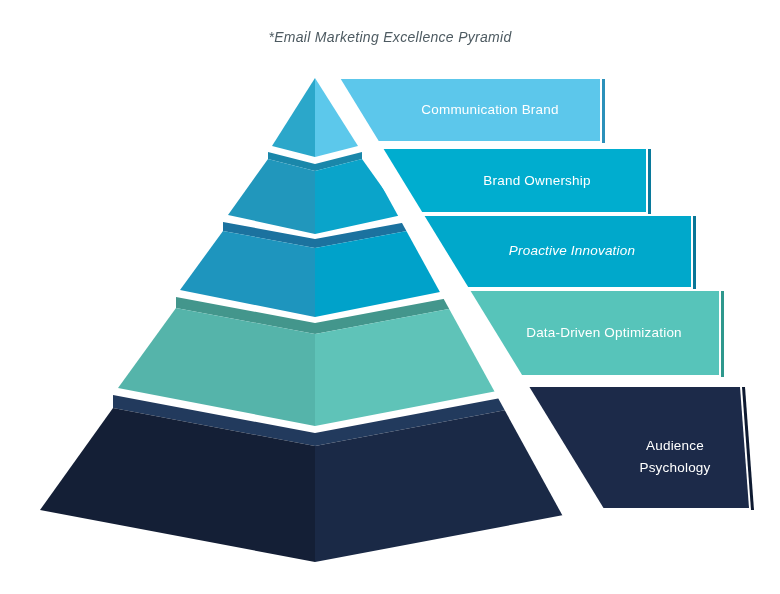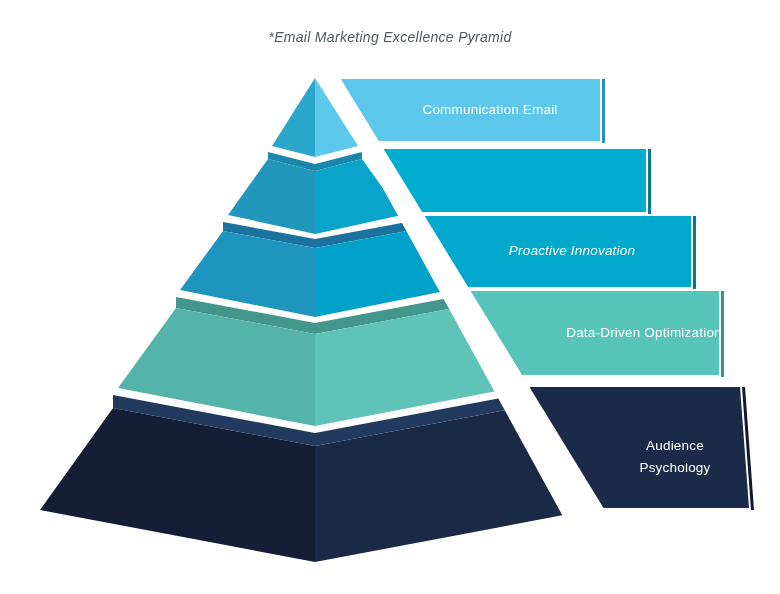--- a/index.html
+++ b/index.html
@@ -28,21 +28,21 @@
     font-size:13.5px;
     letter-spacing:0.2px;
     white-space:nowrap;
     text-align:center;
     line-height:22px;
   }
   .bar-label.wrap{white-space:normal;width:120px;}
   .lbl1{left:490px;top:110px;}
   .lbl2{left:537px;top:181px;}
   .lbl3{left:572px;top:251px;font-style:italic;}
-  .lbl4{left:644px;top:333px;}
+  .lbl4{left:604px;top:333px;}
   .lbl5{left:675px;top:445px;margin-top:12px;}
 </style>
 </head>
 <body>
 
 <div class="stage">
 
   <div class="diagram-title">*Email Marketing Excellence Pyramid</div>
 
   <svg class="diagram-svg" width="780" height="594" viewBox="0 0 780 594">
@@ -82,18 +82,19 @@
       <polygon points="454,308 315,334 315,426 512,388" fill="#5FC3B8"></polygon>
 
       <polygon points="113,395 315,433 517,395 517,408 315,446 113,408" fill="#223A5D"></polygon>
       <polygon points="113,408 315,446 315,562 40,510" fill="#141F36"></polygon>
       <polygon points="517,408 315,446 315,562 590,510" fill="#1A2946"></polygon>
     </g>
 
     <polygon points="317,68 334,68 628,548 577,542" fill="#FFFFFF"></polygon>
   </svg>
 
-  <div class="bar-label lbl1">Communication Email</div>
+  <div class="bar-label lbl1">Communication Brand</div>
+  <div class="bar-label lbl2">Brand Ownership</div>
   <div class="bar-label lbl3">Proactive Innovation</div>
   <div class="bar-label lbl4">Data-Driven Optimization</div>
   <div class="bar-label lbl5 wrap">Audience Psychology</div>
 
 </div>
 
 </body></html>

